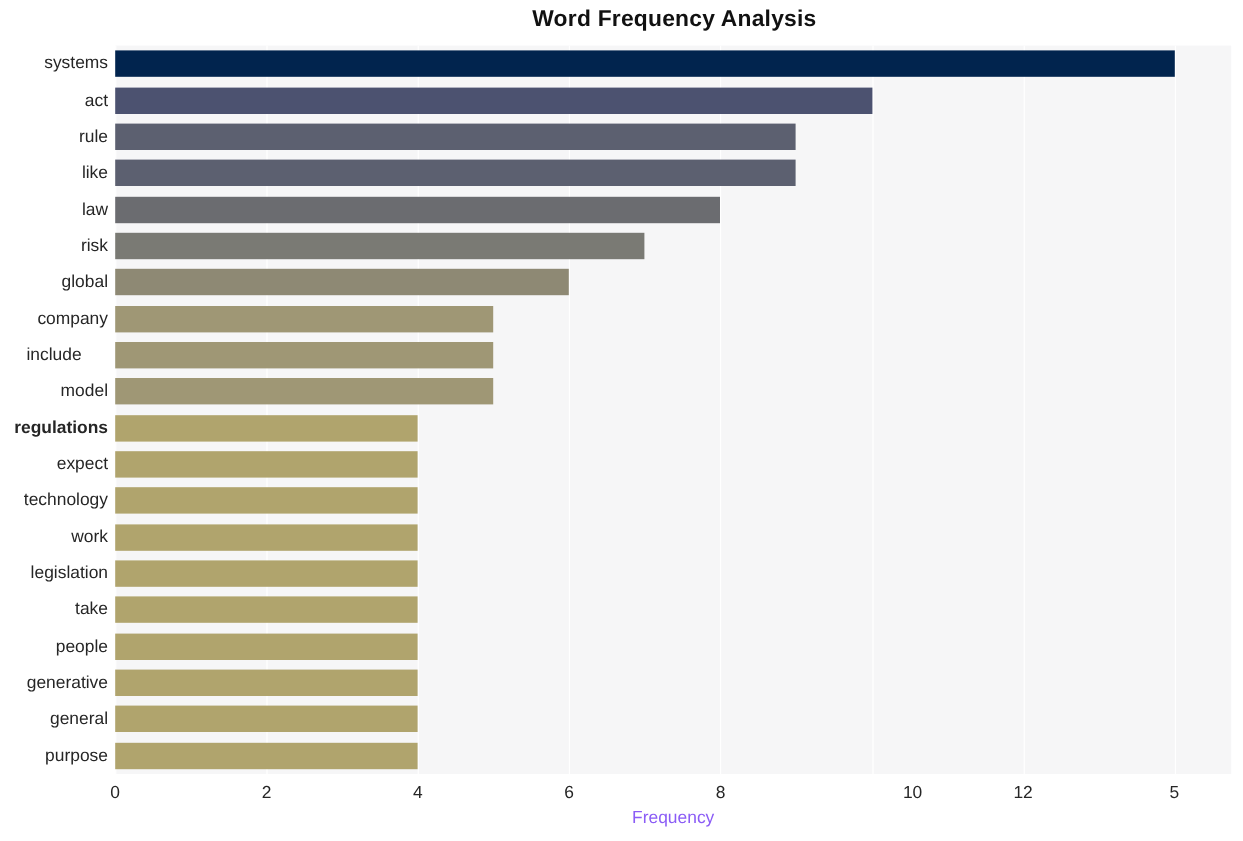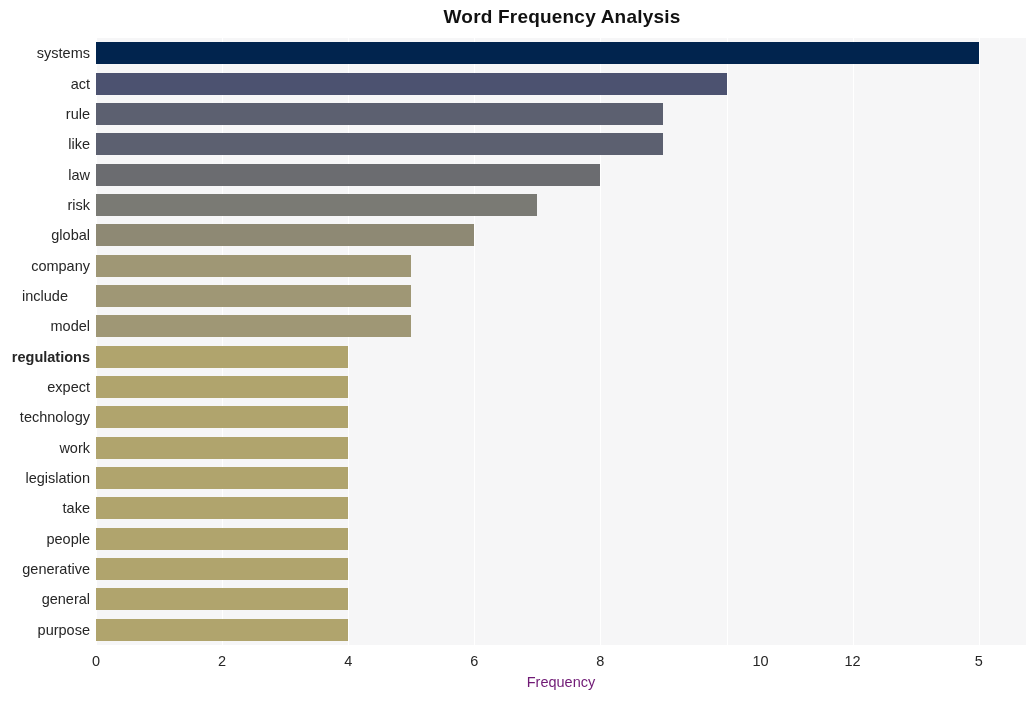--- a/index.html
+++ b/index.html
@@ -107,21 +107,21 @@
     color: #262626;
   }
 
   #xaxis-title {
     position: absolute;
     left: 96px;
     top: 674px;
     width: 930px;
     text-align: center;
     font-size: 14.5px;
-    color: #701a75;
+    color: #8b5cf6;
   }
 </style>
 </head>
 <body>
 
 <div id="figure">
 
   <div id="chart-title">Word Frequency Analysis</div>
 
   <div id="plot-area">

